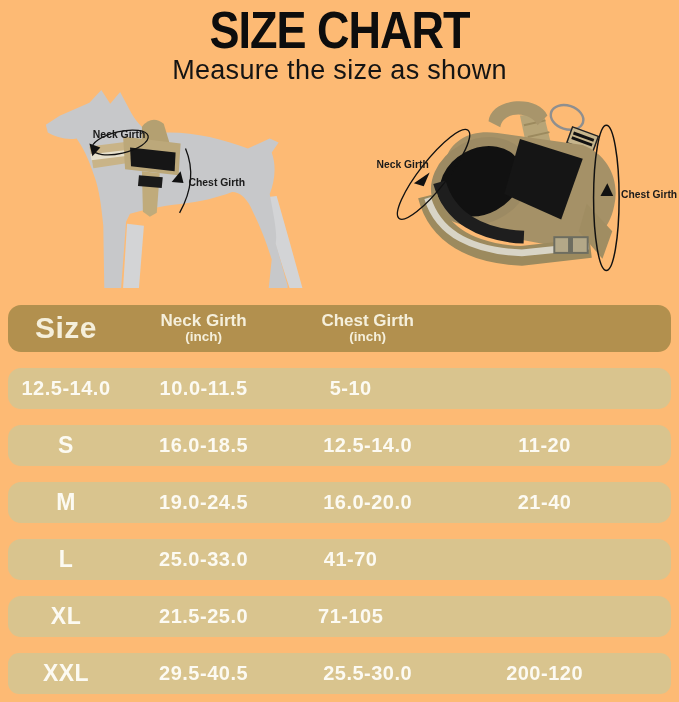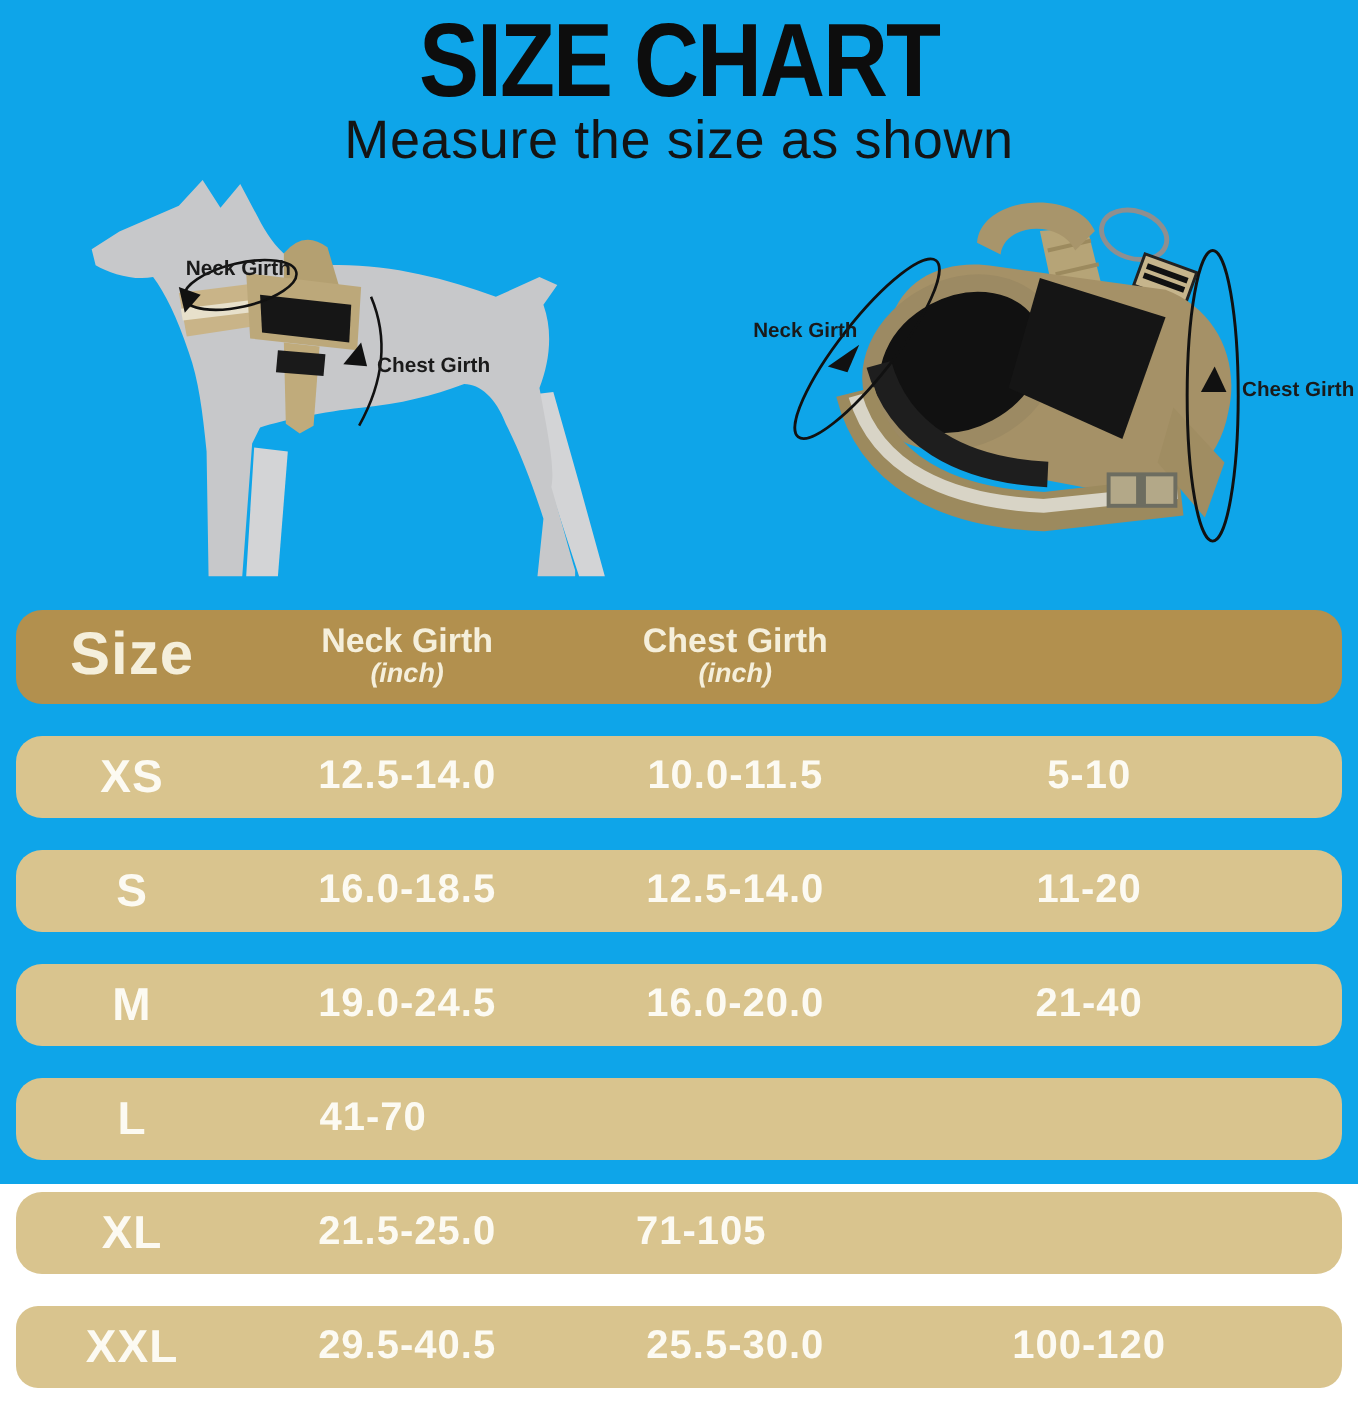--- a/index.html
+++ b/index.html
@@ -1,21 +1,21 @@
 <!DOCTYPE html>
 <html><head>
 <meta charset="utf-8">
 <style>
   html,body{margin:0;padding:0;background:#ffffff;}
   body{
     width:679px;height:702px;overflow:hidden;
     font-family:"Liberation Sans", sans-serif;
     -webkit-font-smoothing:antialiased;
   }
-  .canvas{width:679px;height:592px;position:relative;background:#0ea5e9;}
+  .canvas{width:679px;height:702px;position:relative;background:#fdba74;}
 
   
   .title-wrap{text-align:center;padding-top:3px;}
   .main-title{
     margin:0;font-size:45px;font-weight:800;letter-spacing:-1px;
     color:#0d0d0d;transform:scaleY(1.16);transform-origin:center top;
     line-height:1.05;
   }
   .subtitle{
     margin:6px 0 0;font-size:27px;font-weight:500;color:#141414;
@@ -43,21 +43,21 @@
     color:#fcfaf2;
   }
   .trow:last-child{margin-bottom:0;border-radius:11px;}
   .trow.header{background:#b2904e;height:47px;color:#f5efdb;}
   .cell{text-align:center;font-weight:700;}
   .col-weight{padding-right:34px;}
   .size-cell{font-size:23px;letter-spacing:.5px;}
   .val-cell{font-size:20px;letter-spacing:.5px;}
   .header .size-cell{font-size:30px;}
   .colhead .main{display:block;font-size:17px;line-height:18px;}
-  .colhead .unit{display:block;font-size:13.5px;line-height:14px;font-style:italic;}
+  .colhead .unit{display:block;font-size:13.5px;line-height:14px;}
 </style>
 </head>
 <body>
 
 <div class="canvas">
 
   <div class="title-wrap">
     <h1 class="main-title">SIZE CHART</h1>
     <p class="subtitle">Measure the size as shown</p>
   </div>
@@ -137,21 +137,20 @@
         <span class="main">Neck Girth</span>
         <span class="unit">(inch)</span>
       </div>
       <div class="cell colhead">
         <span class="main">Chest Girth</span>
         <span class="unit">(inch)</span>
       </div>
     </div>
 
     <div class="trow">
-      <div class="cell size-cell">XS</div>
       <div class="cell val-cell">12.5-14.0</div>
       <div class="cell val-cell">10.0-11.5</div>
       <div class="cell val-cell col-weight">5-10</div>
     </div>
 
     <div class="trow">
       <div class="cell size-cell">S</div>
       <div class="cell val-cell">16.0-18.5</div>
       <div class="cell val-cell">12.5-14.0</div>
       <div class="cell val-cell col-weight">11-20</div>
@@ -159,30 +158,31 @@
 
     <div class="trow">
       <div class="cell size-cell">M</div>
       <div class="cell val-cell">19.0-24.5</div>
       <div class="cell val-cell">16.0-20.0</div>
       <div class="cell val-cell col-weight">21-40</div>
     </div>
 
     <div class="trow">
       <div class="cell size-cell">L</div>
+      <div class="cell val-cell">25.0-33.0</div>
       <div class="cell val-cell col-weight">41-70</div>
     </div>
 
     <div class="trow">
       <div class="cell size-cell">XL</div>
       <div class="cell val-cell">21.5-25.0</div>
       <div class="cell val-cell col-weight">71-105</div>
     </div>
 
     <div class="trow">
       <div class="cell size-cell">XXL</div>
       <div class="cell val-cell">29.5-40.5</div>
       <div class="cell val-cell">25.5-30.0</div>
-      <div class="cell val-cell col-weight">100-120</div>
+      <div class="cell val-cell col-weight">200-120</div>
     </div>
 
   </div>
 </div>
 
 </body></html>

